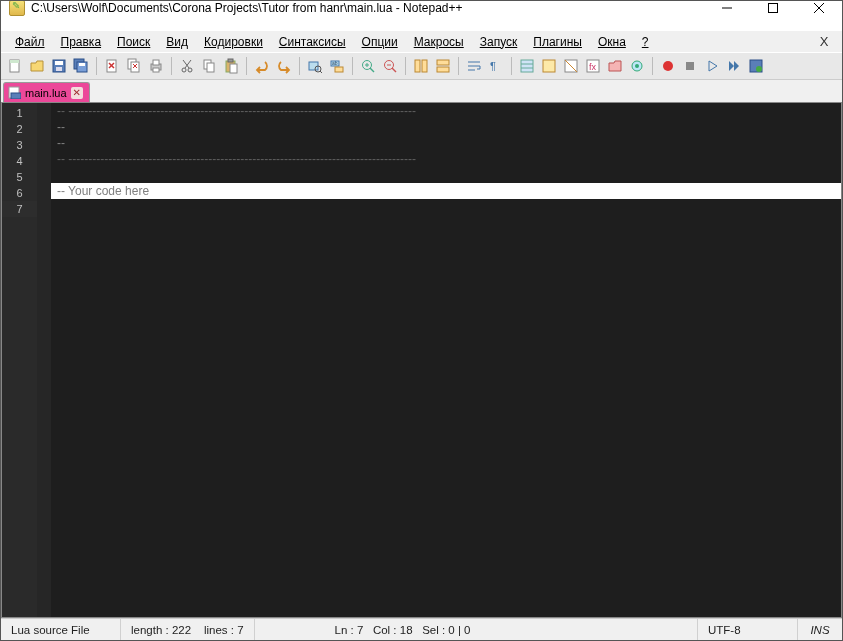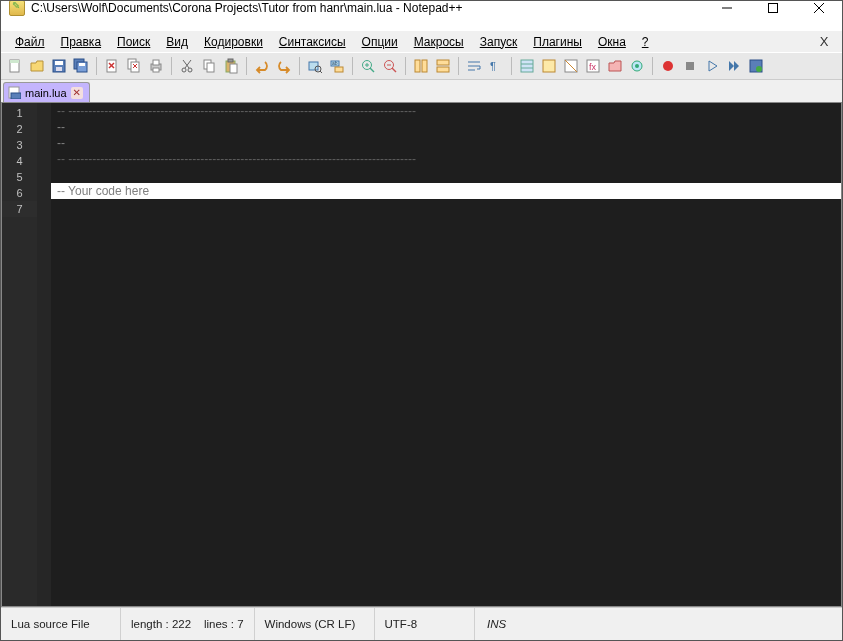--- a/index.html
+++ b/index.html
@@ -21,37 +21,37 @@
 .menubar .extra-x { width: 24px; text-align: center; font-size: 13px; color: #333; }
 
 
 .toolbar { height: 28px; background: #e8e8e8; border-top: 1px solid #fff; border-bottom: 1px solid #ccc; display: flex; align-items: center; padding: 0 4px; gap: 2px; }
 .tbtn { width: 20px; height: 20px; display: flex; align-items: center; justify-content: center; border-radius: 2px; }
 .tbtn svg { display: block; }
 .tsep { width: 1px; height: 18px; background: #bbb; margin: 0 3px; }
 
 
 .tabbar { height: 22px; background: #f0f0f0; display: flex; align-items: flex-end; padding: 2px 2px 0 2px; }
-.tab { height: 20px; background: #c4b5fd; border: 1px solid #999; border-bottom: none; display: flex; align-items: center; padding: 0 6px 0 4px; font-size: 11px; gap: 4px; border-radius: 3px 3px 0 0; }
+.tab { height: 20px; background: #ec4899; border: 1px solid #999; border-bottom: none; display: flex; align-items: center; padding: 0 6px 0 4px; font-size: 11px; gap: 4px; border-radius: 3px 3px 0 0; }
 .tab .file-icon { width: 13px; height: 13px; }
 .tab .close-x { width: 12px; height: 12px; display:flex; align-items:center; justify-content:center; font-size: 10px; color: #a03030; background:#f3dede; border-radius:2px; }
 
 
 .editor-wrap { flex: 1; display: flex; border: 1px solid #888; margin: 0; background: #1e1e1e; position: relative; overflow: hidden; }
 .gutter { width: 35px; background: #2a2a2a; color: #c0c0c0; font-size: 11px; font-family: Consolas, monospace; text-align: center; padding-top: 2px; }
 .gutter .ln { height: 16px; line-height: 16px; }
 .gutter .ln.active { background: #2d2d2d; }
 .margin-strip { width: 14px; background: #262626; }
 .code { flex: 1; font-family: Consolas, monospace; font-size: 12px; position: relative; }
 .line { height: 16px; line-height: 16px; white-space: pre; padding-left: 6px; color: #808080; }
 .line.dashes { color: #606060; letter-spacing: 0; }
 .line.current { background: #ffffff; }
 
 
-.statusbar { height: 33px; background: #f0f0f0; border-top: 1px solid #ccc; display: flex; align-items: center; font-size: 11.5px; color: #222; }
+.statusbar { height: 22px; background: #f0f0f0; border-top: 1px solid #ccc; display: flex; align-items: center; font-size: 11.5px; color: #222; }
 .statusbar .cell { padding: 0 10px; height: 100%; display: flex; align-items: center; border-right: 1px solid #d0d0d0; }
 .statusbar .cell:last-child { border-right: none; font-style: italic; }
 .statusbar .flex { flex: 1; }
 </style>
 </head>
 <body>
 
 <div class="titlebar">
   <span class="app-icon"></span>
   <span class="title-text">C:\Users\Wolf\Documents\Corona Projects\Tutor from hanr\main.lua - Notepad++</span>
@@ -329,16 +329,18 @@
     <div class="line"> </div>
     <div class="line current">-- Your code here</div>
   </div>
 </div>
 
 <div class="statusbar">
   <div class="cell" style="width:120px">Lua source File</div>
   <div class="cell">
     <span>length : 222</span>&nbsp;&nbsp;&nbsp;&nbsp;<span>lines : 7</span>
   </div>
-  <div class="cell" style="width:120px">Windows (CR LF)</div>
+  <div class="cell flex" style="justify-content:flex-start; padding-left:80px">
+    <span>Ln : 7</span>&nbsp;&nbsp;&nbsp;<span>Col : 18</span>&nbsp;&nbsp;&nbsp;<span>Sel : 0 | 0</span>
+  </div>
   <div class="cell" style="width:100px">UTF-8</div>
   <div class="cell" style="width:44px; justify-content:center">INS</div>
 </div>
 
 </body></html>

